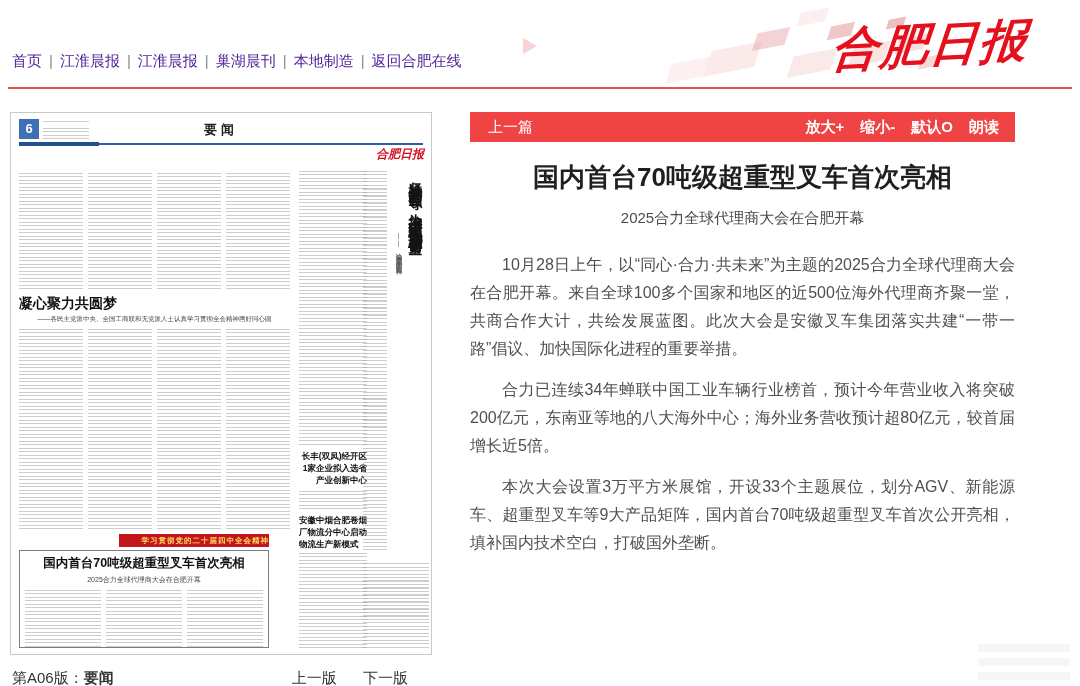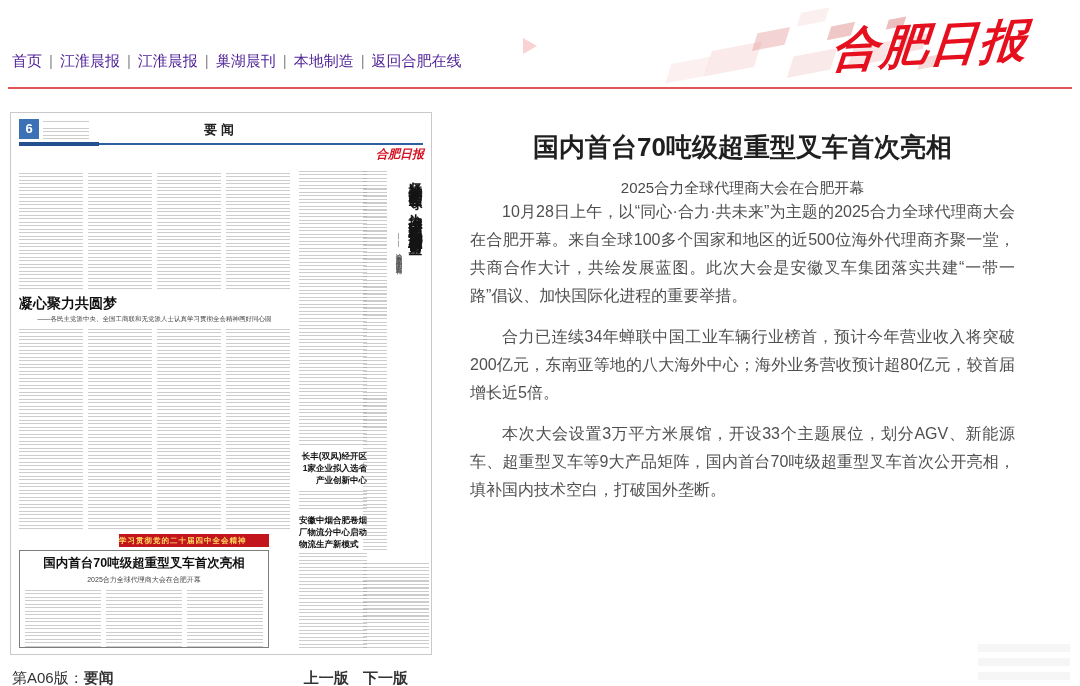--- a/index.html
+++ b/index.html
@@ -51,21 +51,21 @@
   .pp-minilogo { position:absolute; left:360px; top:33px; width:58px; text-align:center;
     font-size:12px; font-weight:bold; font-style:italic; color:#d40f1f; white-space:nowrap; }
   .pp-h1 { position:absolute; left:8px; top:34px; width:271px; text-align:center;
     font-size:16px; font-weight:bold; color:#101010; white-space:nowrap; }
   .pp-h2 { position:absolute; left:8px; top:182px; width:271px; text-align:left;
     font-size:14px; font-weight:bold; color:#101010; }
   .pp-h2sub { position:absolute; left:8px; top:202px; width:271px; text-align:center;
     font-size:6.5px; color:#3c3c3c; white-space:nowrap; overflow:hidden; }
   .pp-ribbon { position:absolute; left:108px; top:421px; width:150px; height:13px;
     background:#c3151c; color:#ffd95e; font-size:7.5px; font-weight:bold;
-    text-align:left; line-height:13px; letter-spacing:1px; }
+    text-align:right; line-height:13px; letter-spacing:1px; }
   .pp-box { position:absolute; left:8px; top:437px; width:250px; height:98px;
     border:1px solid #7d7d7d; padding:4px 5px; background:#fff; }
   .pp-box-title { font-size:12.5px; font-weight:bold; color:#101010; text-align:center; white-space:nowrap; }
   .pp-box-sub { font-size:7px; color:#444; text-align:center; margin-top:3px; }
   .pp-box-cols { display:flex; gap:5px; margin-top:5px; }
   .pp-box-cols .bmt { flex:1; height:58px;
     background-image:repeating-linear-gradient(#9a9a9a 0,#9a9a9a 1px,transparent 1px,transparent 3.5px);
     opacity:.5; }
   .pp-h3 { position:absolute; left:288px; top:338px; width:68px; font-size:8.5px; font-weight:bold;
     color:#101010; line-height:1.4;text-align:right; }
@@ -73,31 +73,31 @@
     color:#101010; line-height:1.4; }
   .pp-vh { position:absolute; right:6px; top:58px; height:385px; writing-mode:vertical-rl;
     font-size:14px; font-weight:bold; color:#141414; letter-spacing:2px; }
   .pp-vhsub { position:absolute; right:28px; top:120px; height:240px; writing-mode:vertical-rl;
     font-size:6.5px; color:#555; letter-spacing:1px; }
 
   
   .page-footer { width:424px; display:flex; justify-content:space-between;
     padding:14px 26px 0 2px; font-size:15px; color:#333; }
   .page-footer b { font-weight:bold; }
-  .page-nav a { color:#333; text-decoration:none; margin-left:10px; cursor:pointer;font-weight:bold; }
+  .page-nav a { color:#333; text-decoration:none; margin-left:22px; cursor:pointer; }
 
   
   .toolbar { height:30px; background:#f04343; color:#fff; display:flex;
     justify-content:space-between; align-items:center; padding:0 16px 0 18px; font-size:15px; }
   .toolbar .prev { cursor:pointer; }
   .toolbar .tools { display:flex; gap:16px; font-weight:bold; }
   .toolbar .tools span { cursor:pointer; }
   .art-title { text-align:center; font-size:26px; font-weight:bold; color:#1f1f1f; margin-top:18px; }
   .art-subtitle { text-align:center; font-size:15px; font-weight:normal; color:#4a4a4a; margin-top:14px; }
-  .art-body { }
+  .art-body { margin-top:23px; }
   .art-body p { font-size:16px; line-height:28px; color:#4f4f4f; text-align:justify;
     text-indent:2em; margin:0 0 13px; }
 
   .watermark { position:absolute; right:10px; bottom:0; width:92px; height:42px; opacity:.06;
     background-image:repeating-linear-gradient(#666 0,#666 8px,transparent 8px,transparent 14px); }
 </style>
 </head>
 <body>
 
 <div class="header">
@@ -175,20 +175,29 @@
         <span>第A06版：</span><b>要闻</b>
       </div>
       <div class="page-nav">
         <a>上一版</a>
         <a>下一版</a>
       </div>
     </div>
   </section>
 
   <section class="right-col">
+    <div class="toolbar">
+      <span class="prev">上一篇</span>
+      <div class="tools">
+        <span>放大+</span>
+        <span>缩小-</span>
+        <span>默认O</span>
+        <span>朗读</span>
+      </div>
+    </div>
     <h1 class="art-title">国内首台70吨级超重型叉车首次亮相</h1>
     <h2 class="art-subtitle">2025合力全球代理商大会在合肥开幕</h2>
     <div class="art-body">
       <p>10月28日上午，以“同心·合力·共未来”为主题的2025合力全球代理商大会在合肥开幕。来自全球100多个国家和地区的近500位海外代理商齐聚一堂，共商合作大计，共绘发展蓝图。此次大会是安徽叉车集团落实共建“一带一路”倡议、加快国际化进程的重要举措。</p>
       <p>合力已连续34年蝉联中国工业车辆行业榜首，预计今年营业收入将突破200亿元，东南亚等地的八大海外中心；海外业务营收预计超80亿元，较首届增长近5倍。</p>
       <p>本次大会设置3万平方米展馆，开设33个主题展位，划分AGV、新能源车、超重型叉车等9大产品矩阵，国内首台70吨级超重型叉车首次公开亮相，填补国内技术空白，打破国外垄断。</p>
 
     </div>
   </section>
 </div>

